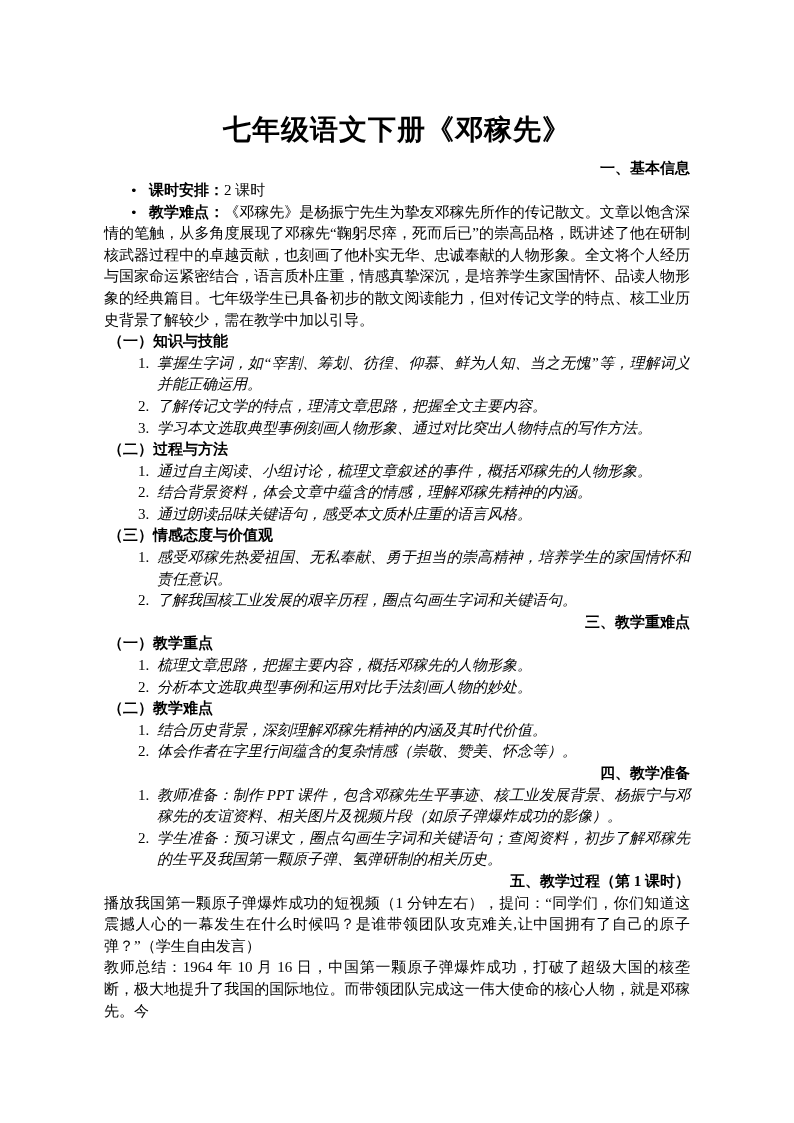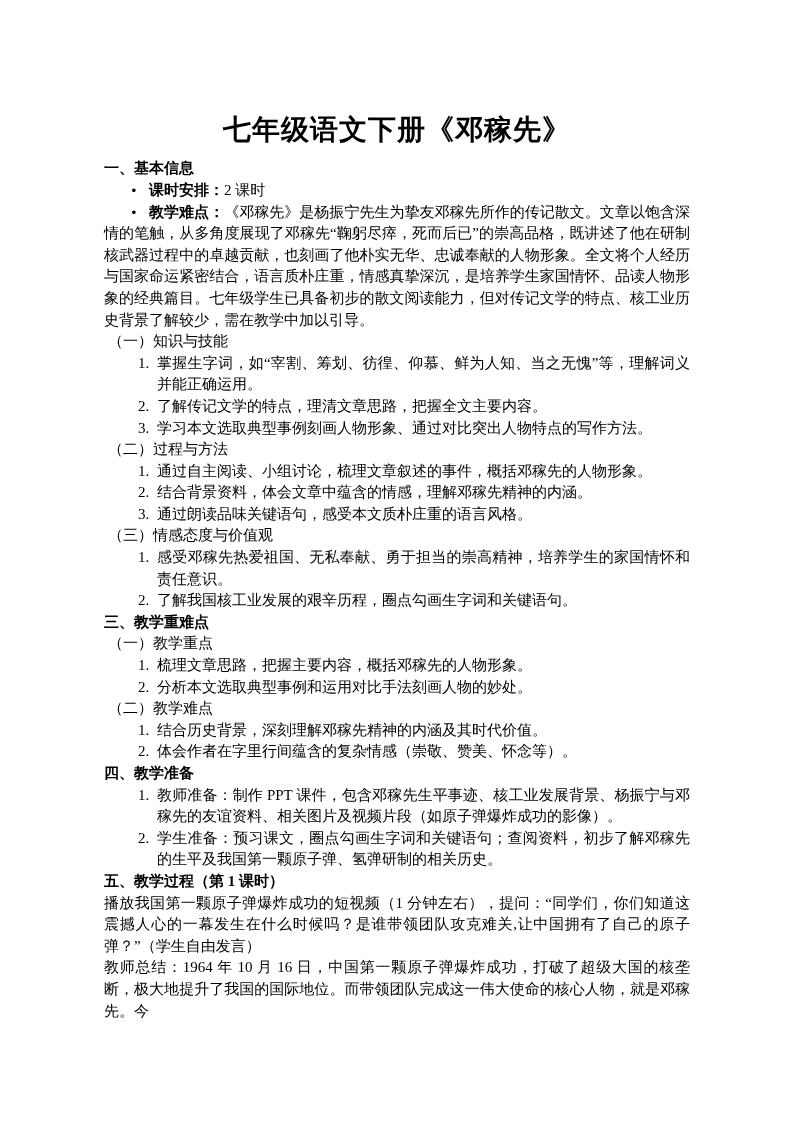--- a/index.html
+++ b/index.html
@@ -25,23 +25,24 @@
     line-height: 1.3;
     margin: 0 0 10px 0;
     letter-spacing: 1px;
   }
   .doc-body {
     font-size: 15px;
     line-height: 21.6px;
   }
   .heading {
     font-weight: bold;
+    text-align: right;
   }
   .subheading {
-    font-weight: normal;
+    font-weight: bold;
     margin-left: 4px;
   }
   .bullet-par {
     margin: 0;
     text-indent: 26px;
     text-align: justify;
   }
   .blt {
     display: inline-block;
     width: 19px;
@@ -56,20 +57,21 @@
     display: flex;
     padding-left: 34px;
   }
   .num {
     flex: 0 0 19px;
     width: 19px;
   }
   .num-text {
     flex: 1 1 auto;
     text-align: justify;
+    font-style: italic;
   }
   .para {
     margin: 0;
     text-align: justify;
   }
 </style>
 </head>
 <body>
 
 <div class="page">

